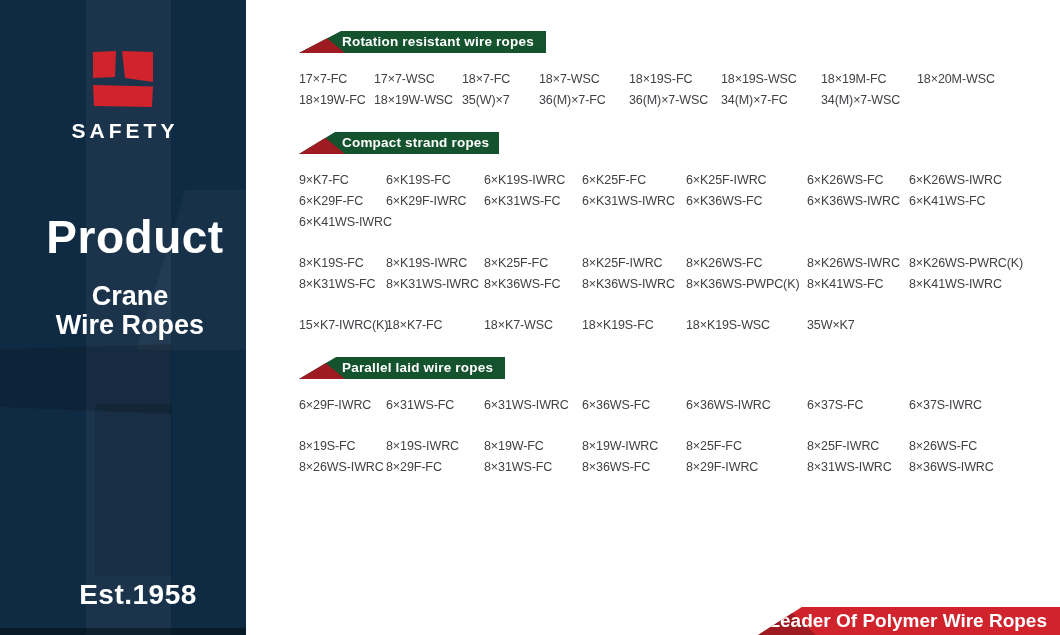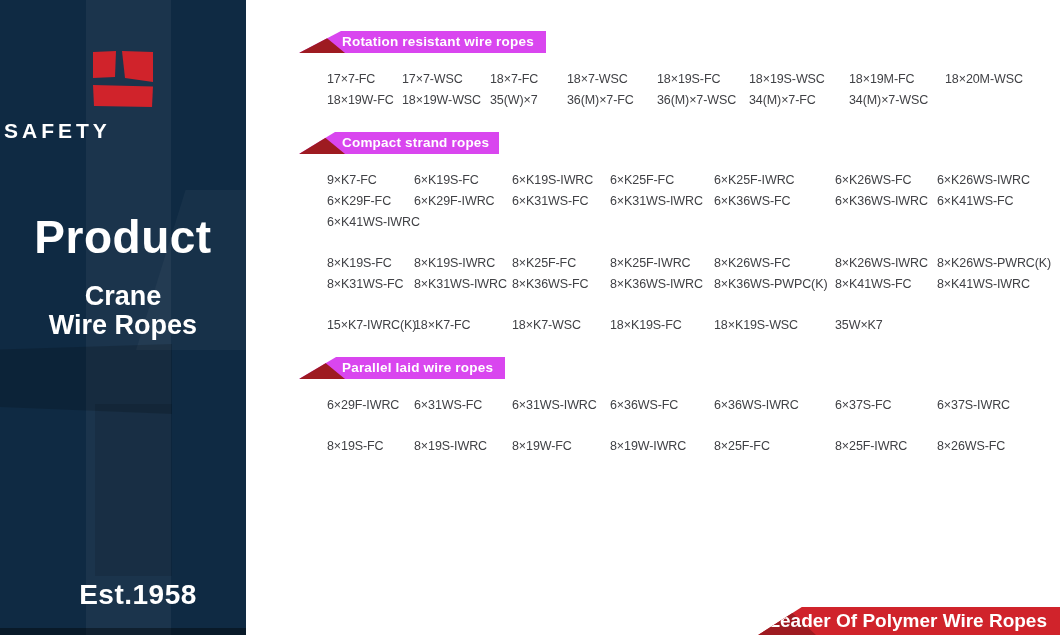--- a/index.html
+++ b/index.html
@@ -17,46 +17,46 @@
     background:#0f2a43; overflow:hidden;
   }
   .deco-stripe { position:absolute; left:86px; top:0; width:85px; height:100%; background:rgba(255,255,255,0.05); }
   .deco-band  { position:absolute; left:0; top:344px; width:172px; height:70px; background:rgba(0,0,0,0.16);
                 clip-path:polygon(0 8%, 100% 0, 100% 100%, 0 90%); }
   .deco-col   { position:absolute; left:95px; top:404px; width:77px; height:172px; background:rgba(0,0,0,0.10); }
   .deco-diag  { position:absolute; right:0; top:190px; width:110px; height:160px; background:rgba(255,255,255,0.035);
                 clip-path:polygon(100% 0, 100% 100%, 0 100%, 45% 0); }
   .bottom-strip { position:absolute; left:0; bottom:0; width:100%; height:7px; background:rgba(0,0,0,0.38); }
 
-  .logo-wrap { position:absolute; top:48px; left:0; width:100%; }
+  .logo-wrap { position:absolute; top:48px; left:0; width:100%; text-align:center; }
   .logo-mark { width:70px; height:62px; display:block; margin:0 auto; }
   .brand-name { margin-top:9px; color:#ffffff; font-weight:bold; font-size:21px; letter-spacing:4px; padding-left:4px; }
 
-  .page-title { position:absolute; top:210px; left:0; width:100%; margin:0; text-align:center;
+  .page-title { position:absolute; top:210px; left:12px; width:100%; margin:0; text-align:center;
                 color:#ffffff; font-size:46px; font-weight:bold; letter-spacing:0.5px; }
   .subtitle   { position:absolute; top:282px; left:0; width:100%; text-align:center;
-                color:#ffffff; font-size:27px; font-weight:600; line-height:29px; }
+                color:#ffffff; font-size:27px; font-weight:600; line-height:29px;padding-left:7px; }
   .est        { position:absolute; top:579px; left:15px; width:100%; text-align:center;
                 color:#ffffff; font-size:28px; font-weight:bold; letter-spacing:0.5px; }
 
   
   .content { position:relative; flex:1; box-sizing:border-box; padding:31px 0 0 53px; background:#fff; }
 
   .section { margin-bottom:22px; }
-  .banner { position:relative; height:22px; background:#d946ef;
+  .banner { position:relative; height:22px; background:#14532d;
             clip-path:polygon(0 100%, var(--cut) 0, 100% 0, 100% 100%); margin-bottom:15px; }
   .banner .tip { position:absolute; left:0; bottom:0; width:46px; height:100%; background:#9e1b21;
                  clip-path:polygon(0 100%, 42% 0, 100% 100%); }
   .banner .label { position:relative; display:block; color:#fff; font-size:13.5px; font-weight:bold;
                    line-height:22px; padding-left:43px; letter-spacing:0.2px; white-space:nowrap; }
   #sections-root section:nth-of-type(1) .banner { width:247px; --cut:17%; }
   #sections-root section:nth-of-type(2) .banner { width:200px; --cut:18%; }
   #sections-root section:nth-of-type(3) .banner { width:206px; --cut:18%; }
 
-  .group { margin-bottom:20px;margin-left:28px; }
+  .group { margin-bottom:20px; }
   .row { display:grid; height:21px; align-items:center; }
   .cols-8 { grid-template-columns:75px 88px 77px 90px 92px 100px 96px 1fr; }
   .cols-7 { grid-template-columns:87px 98px 98px 104px 121px 102px 1fr; }
   .code { font-size:12.5px; color:#404145; white-space:nowrap; letter-spacing:-0.1px; }
 
   
   .footer-banner { position:absolute; right:0; bottom:0; width:302px; height:28px; background:#d0232b;
                    clip-path:polygon(0 100%, 14.5% 0, 100% 0, 100% 100%); }
   .footer-banner .tip { position:absolute; left:0; bottom:0; width:58px; height:100%; background:#9e1b21;
                         clip-path:polygon(0 100%, 48% 0, 100% 100%); }
@@ -201,20 +201,29 @@
           <div class="group">
             <div class="row cols-7">
               <div class="code">8×19S-FC</div>
               <div class="code">8×19S-IWRC</div>
               <div class="code">8×19W-FC</div>
               <div class="code">8×19W-IWRC</div>
               <div class="code">8×25F-FC</div>
               <div class="code">8×25F-IWRC</div>
               <div class="code">8×26WS-FC</div>
             </div>
+            <div class="row cols-7">
+              <div class="code">8×26WS-IWRC</div>
+              <div class="code">8×29F-FC</div>
+              <div class="code">8×31WS-FC</div>
+              <div class="code">8×36WS-FC</div>
+              <div class="code">8×29F-IWRC</div>
+              <div class="code">8×31WS-IWRC</div>
+              <div class="code">8×36WS-IWRC</div>
+            </div>
           </div>
         </section>
       </div>
   </main>
 
   <div class="footer-banner">
     <div class="tip"></div>
     <span class="label">Leader Of Polymer Wire Ropes</span>
   </div>
 

